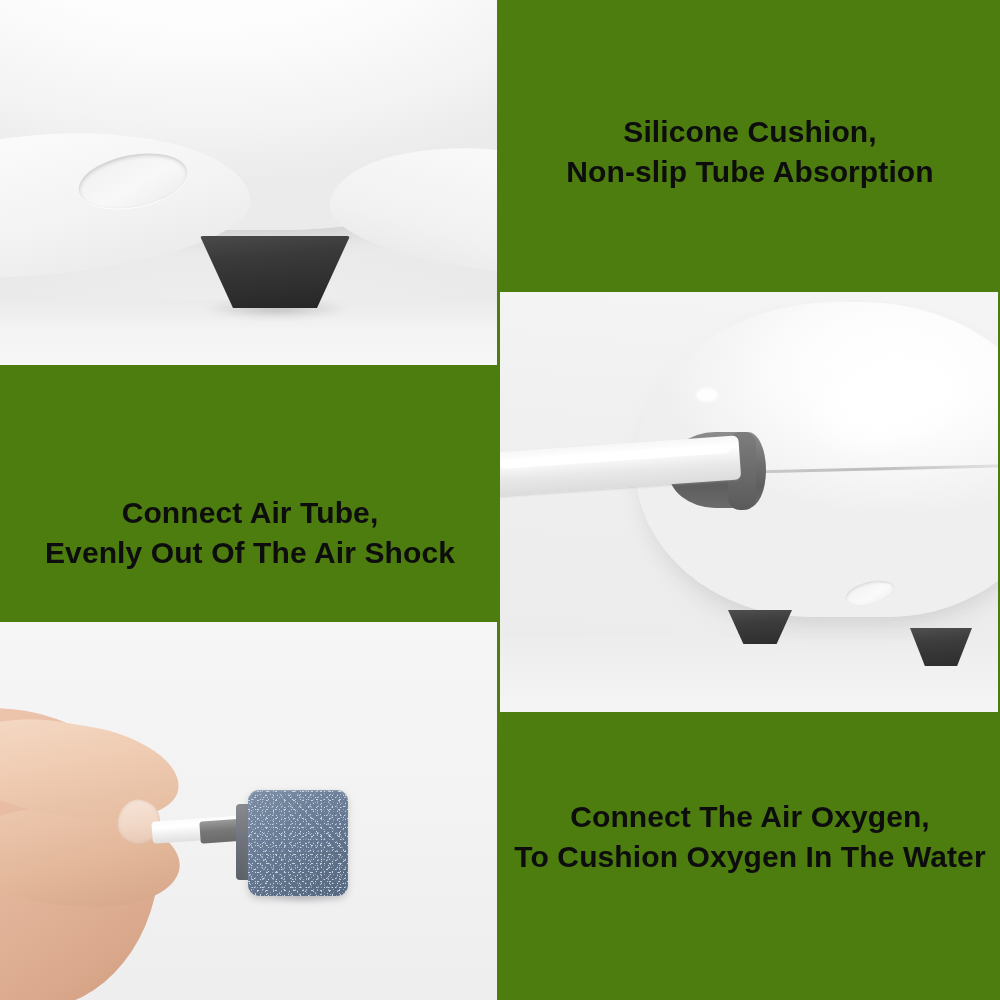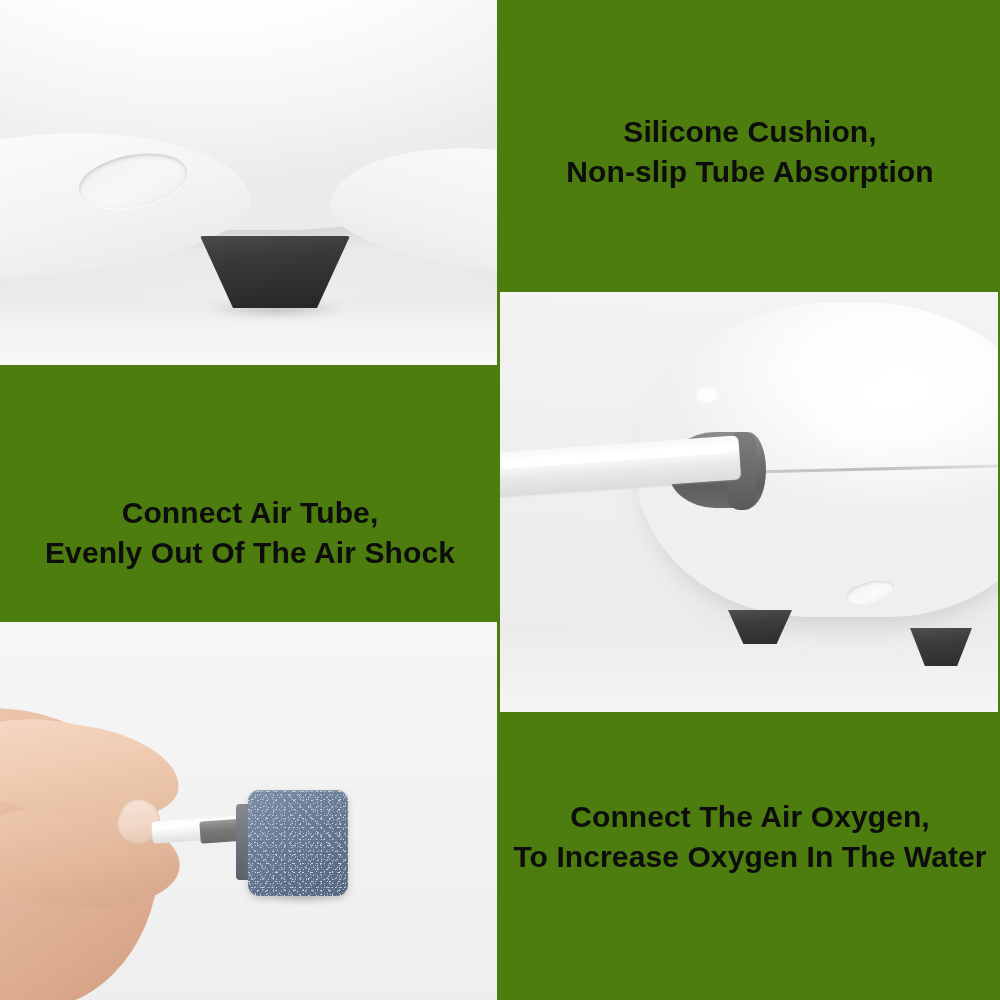--- a/index.html
+++ b/index.html
@@ -265,16 +265,16 @@
     <div class="nail"></div>
     <div class="stone-shadow"></div>
     <div class="tube2"></div>
     <div class="ferrule"></div>
     <div class="stone-cap"></div>
     <div class="stone"></div>
   </div>
 
   <div class="caption" id="c-stone" style="left:500px;top:797px;width:500px;">
     <span class="ln">Connect The Air Oxygen,</span>
-    <span class="ln">To Increase Oxygen In The Water</span>
+    <span class="ln">To Cushion Oxygen In The Water</span>
   </div>
 
 </div>
 
 </body></html>

